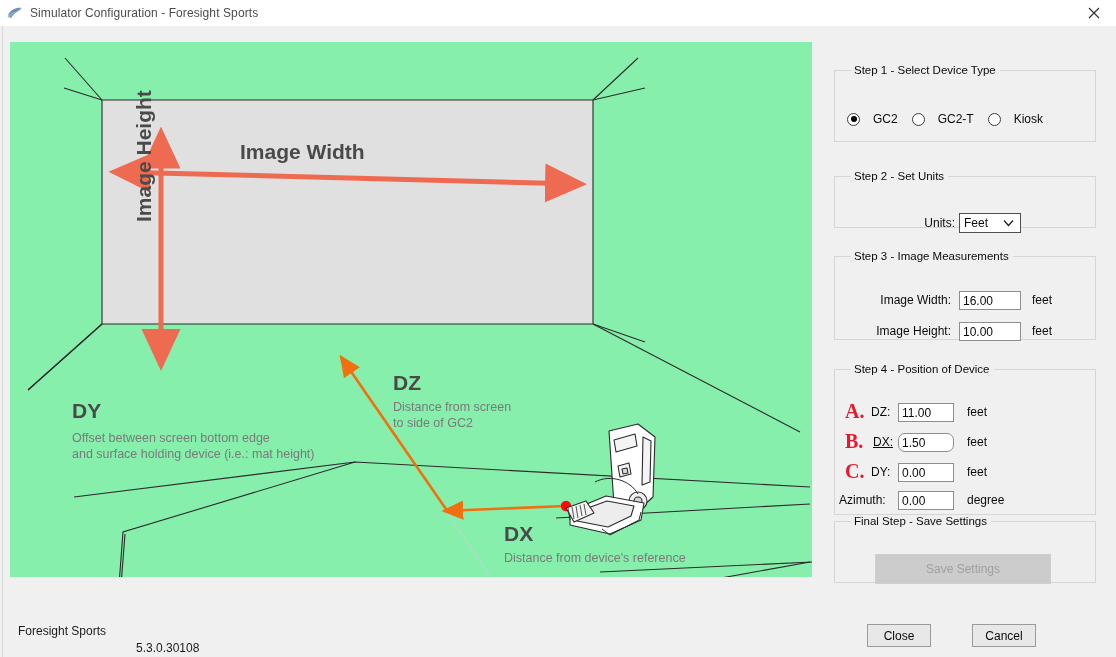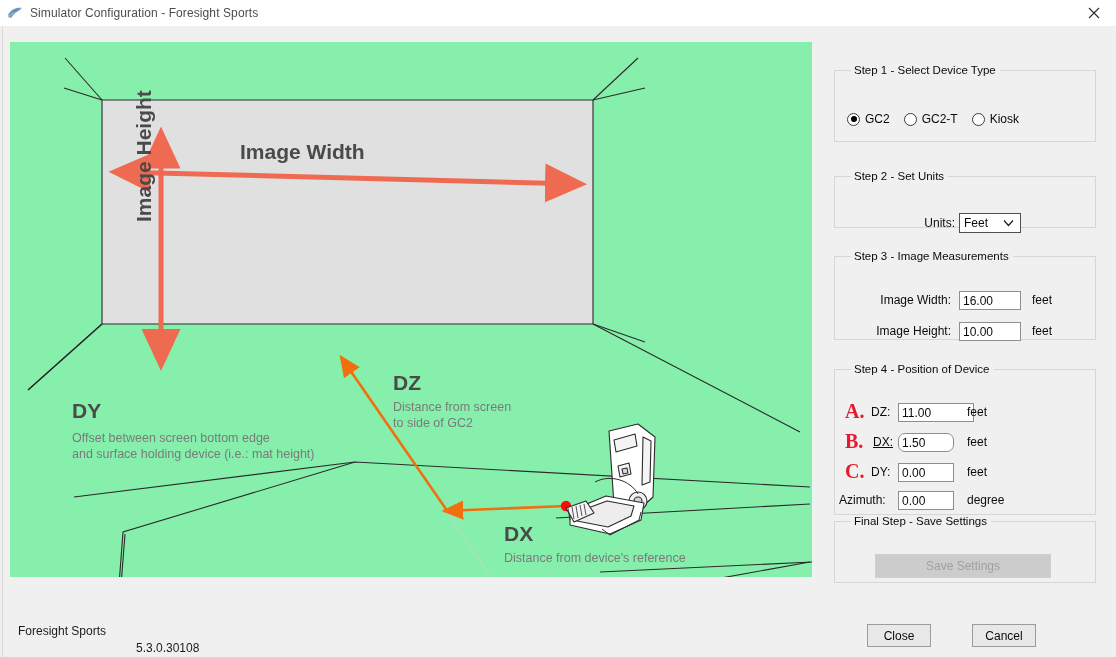--- a/index.html
+++ b/index.html
@@ -133,20 +133,21 @@
     left: 12px; top: 36px;
     display: flex;
     align-items: center;
     gap: 0;
   }
   .radio-item {
     display: flex;
     align-items: center;
     margin-right: 14px;
     cursor: default;
+    gap: 8px;
   }
   .radio-dot {
     width: 13px; height: 13px;
     border-radius: 50%;
     border: 1px solid #3c3c3c;
     background: #ffffff;
     box-sizing: border-box;
     position: relative;
     margin-right: 5px;
     flex: 0 0 auto;
@@ -222,21 +223,21 @@
     font-weight: 700;
     color: #e8192c;
     line-height: 1;
     white-space: nowrap;
   }
 
   
   #save-settings-btn {
     position: absolute;
     left: 40px; top: 27px;
-    width: 176px; height: 24px;
+    width: 176px; height: 30px;
     background: #cccccc;
     border: 1px solid #cfcfcf;
     color: #a0a0a0;
     font-size: 12px;
     font-family: "Liberation Sans", sans-serif;
     box-sizing: border-box;
     display: flex;
     align-items: center;
     justify-content: center;
     cursor: default;
@@ -437,21 +438,21 @@
       <span class="field-label" style="left:8px; top:62px; width:108px;">Image Height:</span>
       <input class="txt" style="left: 124px; top: 60px; width: 62px;" value="10.00">
       <span class="unit-label" style="left:197px; top:62px;">feet</span>
     </fieldset>
 
     <fieldset class="group" id="group-step4">
       <legend>Step 4 - Position of Device</legend>
 
       <span class="pos-letter" style="left:10px; top:26px;">A.</span>
       <span class="field-label" style="left:36px; top:30px; width:48px; text-align:left;">DZ:</span>
-      <input class="txt" style="left: 63px; top: 28px; width: 76px;" value="11.00">
+      <input class="txt" style="left: 63px; top: 28px; width: 56px;" value="11.00">
       <span class="unit-label" style="left:132px; top:30px;">feet</span>
 
       <span class="pos-letter" style="left:10px; top:56px;">B.</span>
       <span class="field-label" style="left:24px; top:60px; width:48px; text-align:center;text-decoration:underline;">DX:</span>
       <input class="txt" style="left: 63px; top: 58px; width: 56px; border-radius: 7px;" value="1.50">
       <span class="unit-label" style="left:132px; top:60px;">feet</span>
 
       <span class="pos-letter" style="left:10px; top:86px;">C.</span>
       <span class="field-label" style="left:36px; top:90px; width:48px; text-align:left;">DY:</span>
       <input class="txt" style="left: 63px; top: 88px; width: 56px;" value="0.00">

